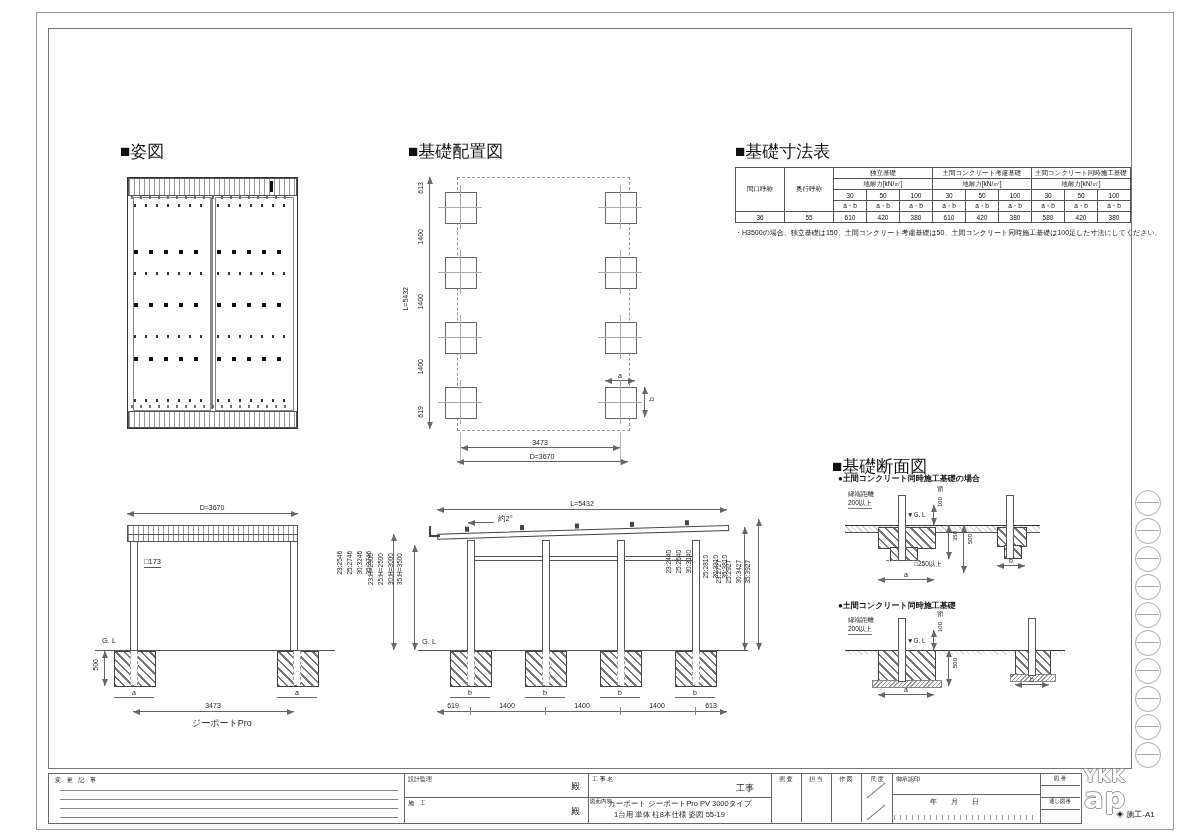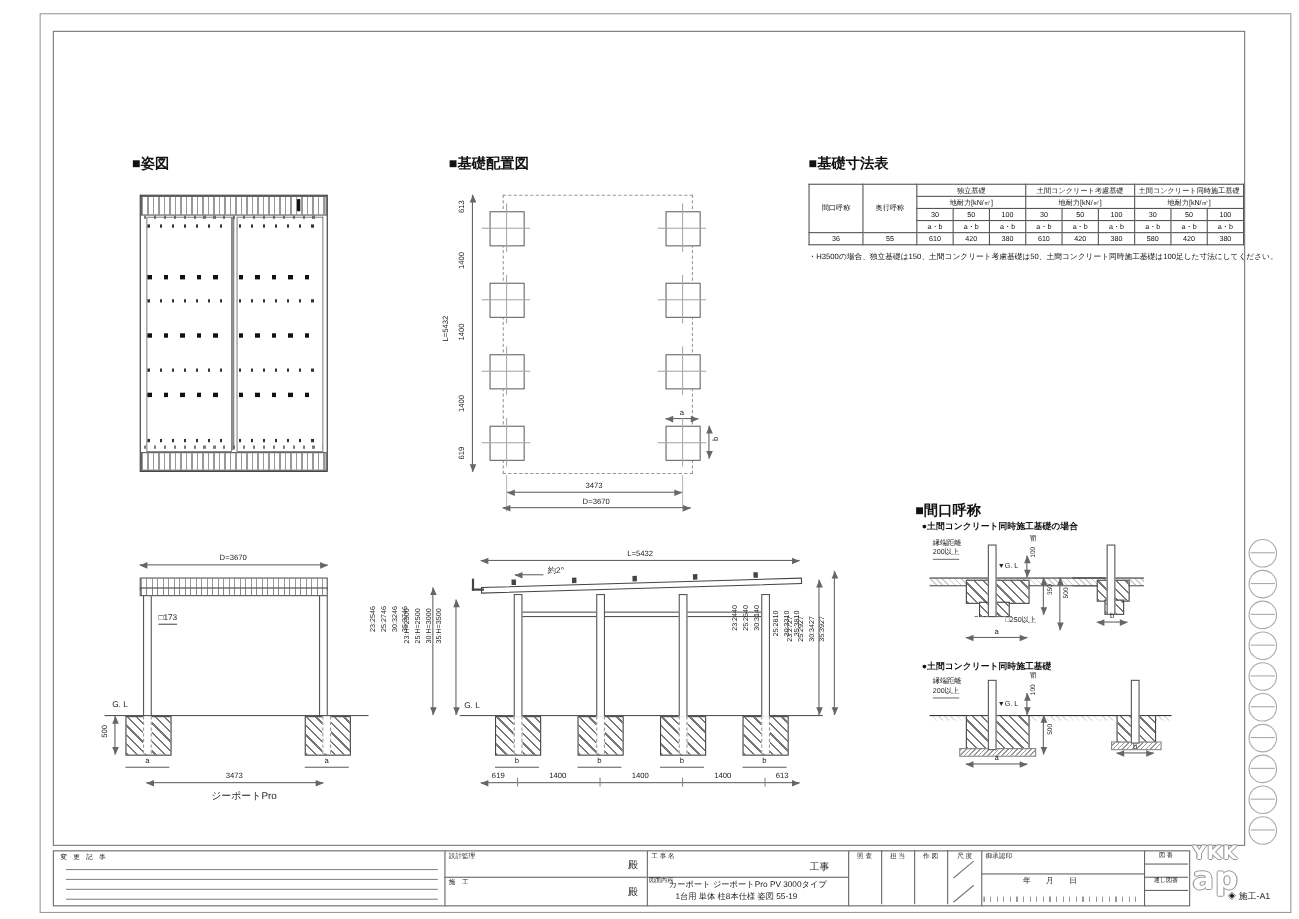--- a/index.html
+++ b/index.html
@@ -1,20 +1,20 @@
 <!DOCTYPE html>
 <html><head>
 <meta charset="utf-8">
 <style>
   html,body{margin:0;padding:0;background:#fff;font-family:"Liberation Sans",sans-serif;}
   #sheet{position:relative;width:1181px;height:835px;background:#fff;overflow:hidden;color:#222;}
   .abs{position:absolute;}
   .frame{position:absolute;border:1px solid #999;}
   .frame2{position:absolute;border:1px solid #777;}
-  .h1{position:absolute;font-size:13px;font-weight:bold;color:#111;white-space:nowrap;}
+  .h1{position:absolute;font-size:17px;font-weight:normal;color:#111;white-space:nowrap;}
   .h2{position:absolute;font-size:8px;font-weight:bold;color:#111;white-space:nowrap;}
   .lbl{position:absolute;font-size:8px;line-height:1;color:#222;white-space:nowrap;}
   .c{transform:translateX(-50%);}
   .vl{writing-mode:vertical-rl;transform:rotate(180deg);}
   .hline{position:absolute;height:0;border-top:1px solid #555;}
   .dimh{position:absolute;height:0;border-top:1px solid #666;}
   .dimv{position:absolute;width:0;border-left:1px solid #666;}
   .arr.dimh::before{content:"";position:absolute;left:0;top:-3.5px;border-top:3px solid transparent;border-bottom:3px solid transparent;border-right:7px solid #666;}
   .arr.dimh::after{content:"";position:absolute;right:0;top:-3.5px;border-top:3px solid transparent;border-bottom:3px solid transparent;border-left:7px solid #666;}
   .arrl.dimh::before{content:"";position:absolute;left:0;top:-3.5px;border-top:3px solid transparent;border-bottom:3px solid transparent;border-right:7px solid #666;}
@@ -198,21 +198,21 @@
     </div>
   <div class="stack" style="left:715px;top:560px;">
       <span>23:2727</span>
       <span>25:2927</span>
       <span>30:3427</span>
       <span>35:3927</span>
     </div>
   <div class="dimv arr" style="left:744px;top:527px;height:123px;"></div>
   <div class="dimv arr" style="left:758px;top:519px;height:131px;"></div>
 
-  <div class="h1" style="left:832px;top:455px;">■間口呼称</div>
+  <div class="h1" style="left:832px;top:455px;">■基礎断面図</div>
   <div class="h2" style="left:838px;top:473px;">●土間コンクリート同時施工基礎の場合</div>
 
   <div class="lbl" style="left:848px;top:491px;font-size:6.5px;">縁端距離</div>
   <div class="lbl" style="left:848px;top:500px;font-size:6.5px;border-bottom:1px solid #777;padding-bottom:1px;">200以上</div>
   <div class="slab" style="left:845px;top:525px;width:160px;height:6px;"></div>
   <div class="hatch" style="left:878px;top:527px;width:56px;height:20px;"></div>
   <div class="hatch" style="left:890px;top:547px;width:26px;height:12px;"></div>
   <div class="abs" style="left:886px;top:560px;width:34px;border-top:1px dashed #777;"></div>
   <div class="post" style="left:898px;top:495px;height:64px;width:6px;"></div>
   <div class="lbl" style="left:907px;top:512px;font-size:6.5px;background:#fff;">▼G. L</div>

